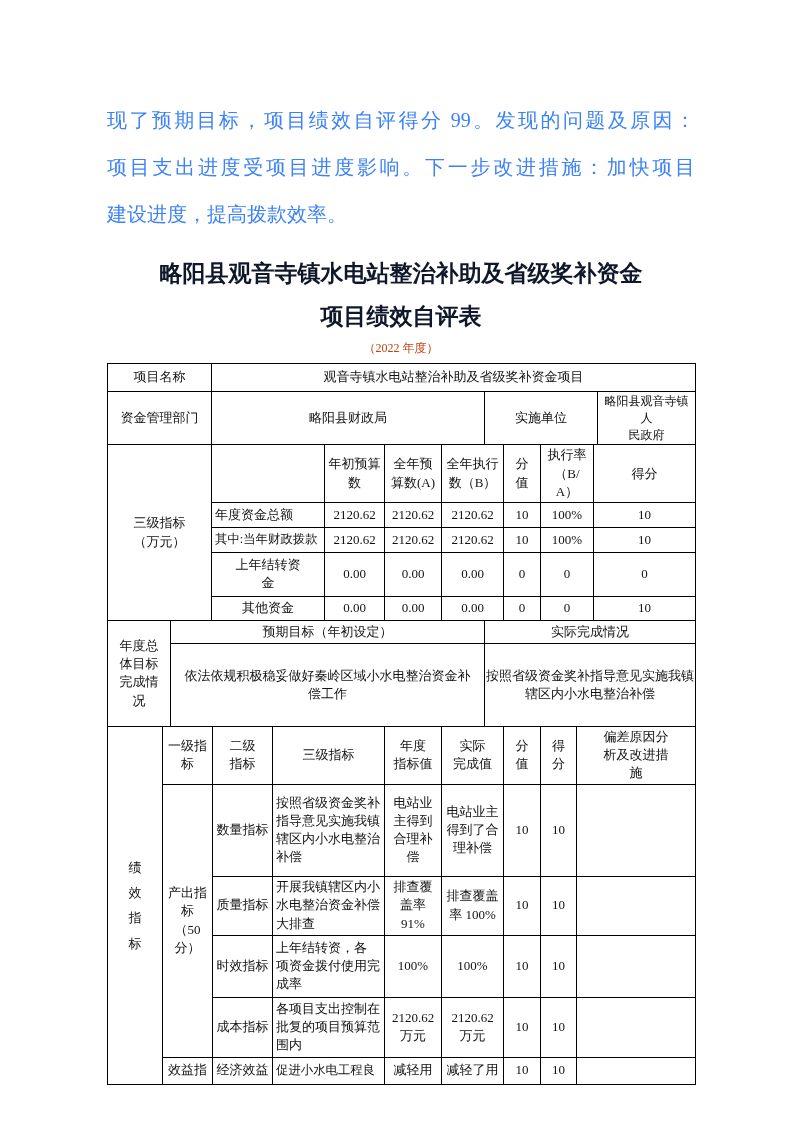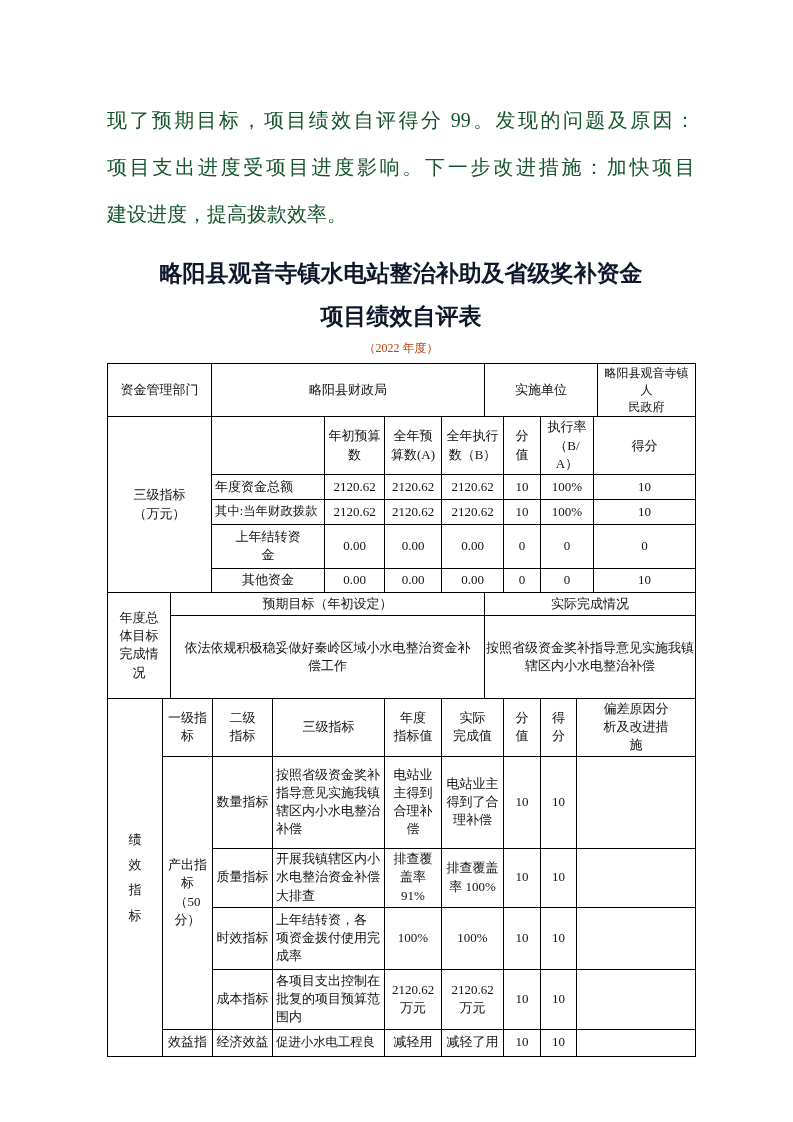--- a/index.html
+++ b/index.html
@@ -4,21 +4,21 @@
 <style>
   html,body{margin:0;padding:0;}
   body{
     width:793px;height:1122px;background:#ffffff;overflow:hidden;
     font-family:"Liberation Serif","DejaVu Serif",serif;
     color:#111;
   }
   .content{width:588px;margin-left:107px;padding-top:97px;}
 
   
-  .para{font-size:20px;line-height:47px;color:#14532d;font-family:Liberation Serif, serif;}
+  .para{font-size:20px;line-height:47px;color:#3b82f6;font-family:Liberation Serif, serif;}
   .para .pl{text-align:justify;text-align-last:justify;}
   .para .pl.last{text-align:left;text-align-last:left;}
 
   
   .doc-title{margin-top:14px;text-align:center;font-weight:bold;font-size:23px;line-height:43px;
     font-family:"Liberation Sans","DejaVu Sans",sans-serif;color:#0f172a;}
   .doc-subtitle{text-align:center;font-size:12px;line-height:16px;margin-top:2px;color:#c2410c;}
 
   
   table{border-collapse:collapse;table-layout:fixed;width:588px;}
@@ -58,20 +58,24 @@
   <div class="tbl-wrap">
 
     <table>
       <colgroup>
           <col style="width:104px">
           <col style="width:273px">
           <col style="width:113px">
           <col style="width:98px">
         </colgroup>
       <tbody>
+          <tr style="height:28px">
+        <td>项目名称</td>
+        <td colspan="3">观音寺镇水电站整治补助及省级奖补资金项目</td>
+      </tr>
       <tr style="height:40px">
         <td>资金管理部门</td>
         <td>略阳县财政局</td>
         <td>实施单位</td>
         <td class="small">略阳县观音寺镇人
 民政府</td>
       </tr>
     </tbody>
       </table>
 

